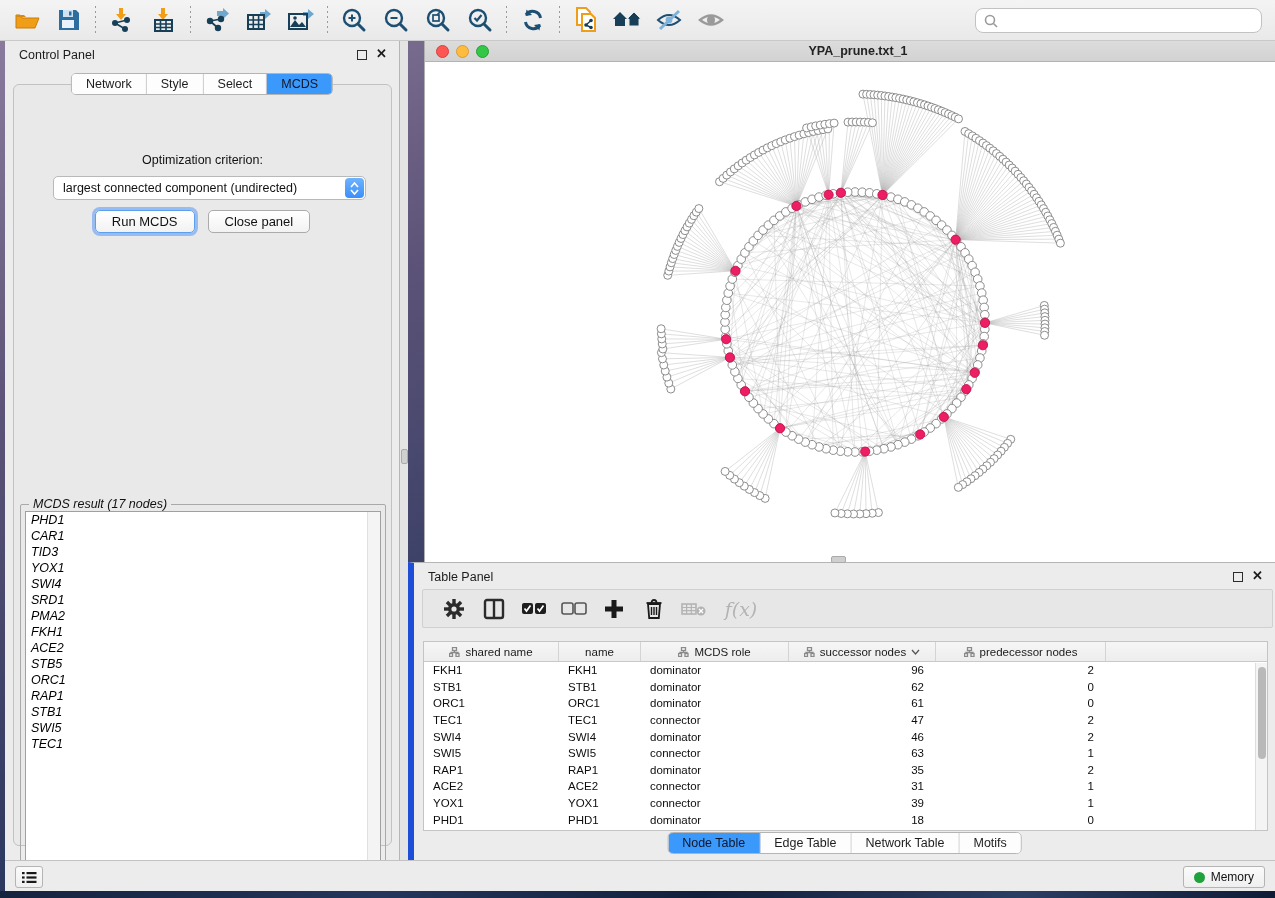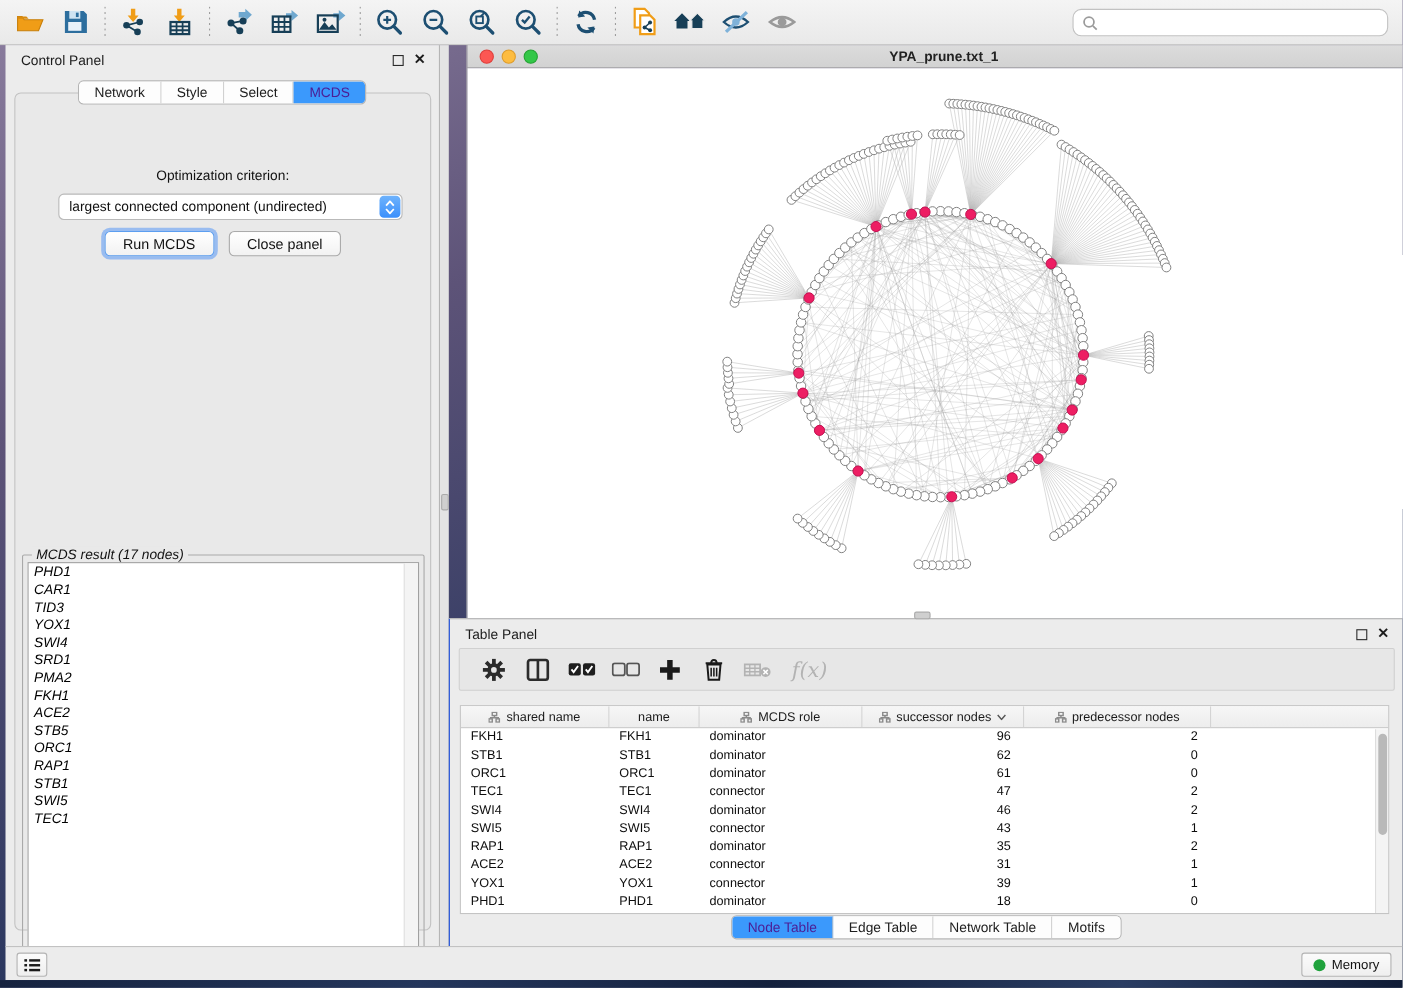--- a/index.html
+++ b/index.html
@@ -30,21 +30,21 @@
   .panel-title { position:absolute; left:14px; top:7px; font-size:12.5px; color:#1c1c1c; }
   .float-ico { position:absolute; top:9px; width:10px; height:10px; border:1.5px solid #2b2b2b; }
   .close-ico { position:absolute; top:5px; font-size:13px; font-weight:bold; color:#1c1c1c; }
   .cp-float { right:32px; } .cp-close { right:12px; }
 
   .seg { display:flex; border:1px solid #b4b4b4; border-radius:5px; overflow:hidden;
     background:#fff; height:22px; }
   .seg .segitem { display:flex; align-items:center; justify-content:center;
     font-size:12.5px; color:#1d1d1d; border-right:1px solid #c7c7c7; padding:0 14px; background:#fdfdfd; }
   .seg .segitem:last-child { border-right:none; }
-  .seg .segitem.active { background:#3b99fc; color:#4c1d95; }
+  .seg .segitem.active { background:#3b99fc; color:#0f172a; }
   .cp-tabs { position:absolute; left:50%; transform:translateX(-50%); top:32px; z-index:3; }
 
   .tabpane { position:absolute; left:8px; top:43px; width:379px; height:762px;
     background:#e9e9e9; border:1px solid #c2c2c2; border-radius:6px; }
   .opt-label { position:absolute; top:68px; width:100%; text-align:center;
     font-size:12.5px; color:#111; }
   .dropdown { position:absolute; left:39px; top:91px; width:313px; height:24px;
     background:#fff; border:1px solid #b9b9b9; border-radius:5px;
     display:flex; align-items:center; font-size:12.5px; color:#111; padding-left:9px; }
   .dd-stepper { position:absolute; right:1px; top:1px; width:19px; height:20px;
@@ -79,21 +79,21 @@
     border-left:1px solid #b0b0b0;margin-left:16px; }
   .net-titlebar { position:absolute; left:0; top:0; width:100%; height:21px;
     background:linear-gradient(#dcdcdc,#d2d2d2); border-bottom:1px solid #b3b3b3; }
   .tlight { position:absolute; top:4px; width:13px; height:13px; border-radius:50%; }
   .net-title { position:absolute; width:100%; text-align:center; top:3px;
     font-size:12.5px; font-weight:bold; color:#222; }
   .net-canvas { position:absolute; left:0; top:21px; width:867px; height:500px; background:#fff; }
 
   
   .tablepanel { position:absolute; left:408px; top:562px; width:867px; height:298px;
-    background:#ececec; border-left:1px solid #1d4ed8; border-top:1px solid #b5b5b5; }
+    background:#ececec; border-left:6px solid #1d4ed8; border-top:1px solid #b5b5b5; }
   .tp-float { right:32px; } .tp-close { right:12px; }
   .tp-toolbar { position:absolute; left:8px; top:26px; width:851px; height:39px;
     background:#e7e7e7; border:1px solid #d0d0d0; border-radius:2px;
     display:flex; align-items:center; gap:14px; padding-left:18px; }
   .tp-tbtn { width:26px; height:26px; display:flex; align-items:center; justify-content:center; }
   .fx { font-family:"DejaVu Serif", serif; font-style:italic; font-size:19px; color:#b3b3b3; }
 
   .grid { position:absolute; left:9px; top:78px; width:845px; height:190px; background:#fff;
     border:1px solid #c4c4c4; overflow:hidden; }
   .grid-head { display:flex; height:20px; background:linear-gradient(#f6f6f6,#ededed);
@@ -1198,21 +1198,21 @@
           <div class="g-cell g-left" style="width: 135px;">SWI4</div>
           <div class="g-cell g-left" style="width: 82px;">SWI4</div>
           <div class="g-cell g-left" style="width: 148px;">dominator</div>
           <div class="g-cell g-right" style="width: 147px;">46</div>
           <div class="g-cell g-right" style="width: 170px;">2</div>
         </div>
         <div class="grid-row">
           <div class="g-cell g-left" style="width: 135px;">SWI5</div>
           <div class="g-cell g-left" style="width: 82px;">SWI5</div>
           <div class="g-cell g-left" style="width: 148px;">connector</div>
-          <div class="g-cell g-right" style="width: 147px;">43</div>
+          <div class="g-cell g-right" style="width: 147px;">63</div>
           <div class="g-cell g-right" style="width: 170px;">1</div>
         </div>
         <div class="grid-row">
           <div class="g-cell g-left" style="width: 135px;">RAP1</div>
           <div class="g-cell g-left" style="width: 82px;">RAP1</div>
           <div class="g-cell g-left" style="width: 148px;">dominator</div>
           <div class="g-cell g-right" style="width: 147px;">35</div>
           <div class="g-cell g-right" style="width: 170px;">2</div>
         </div>
         <div class="grid-row">

